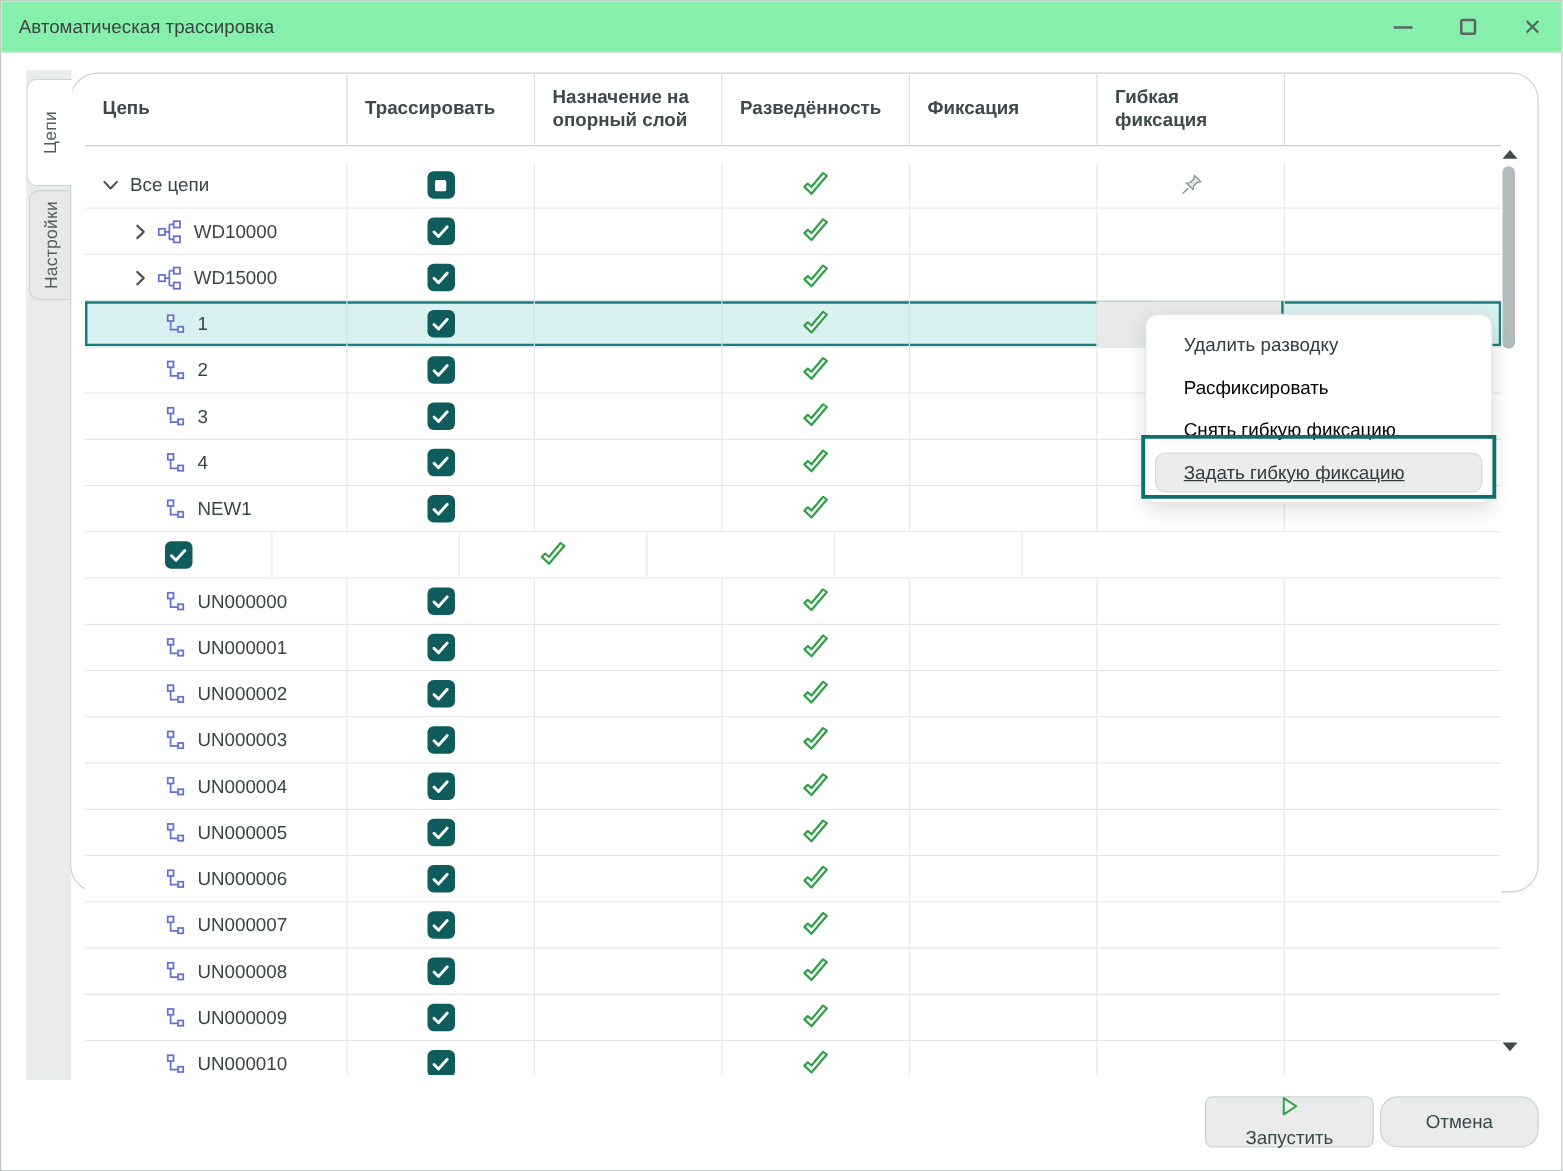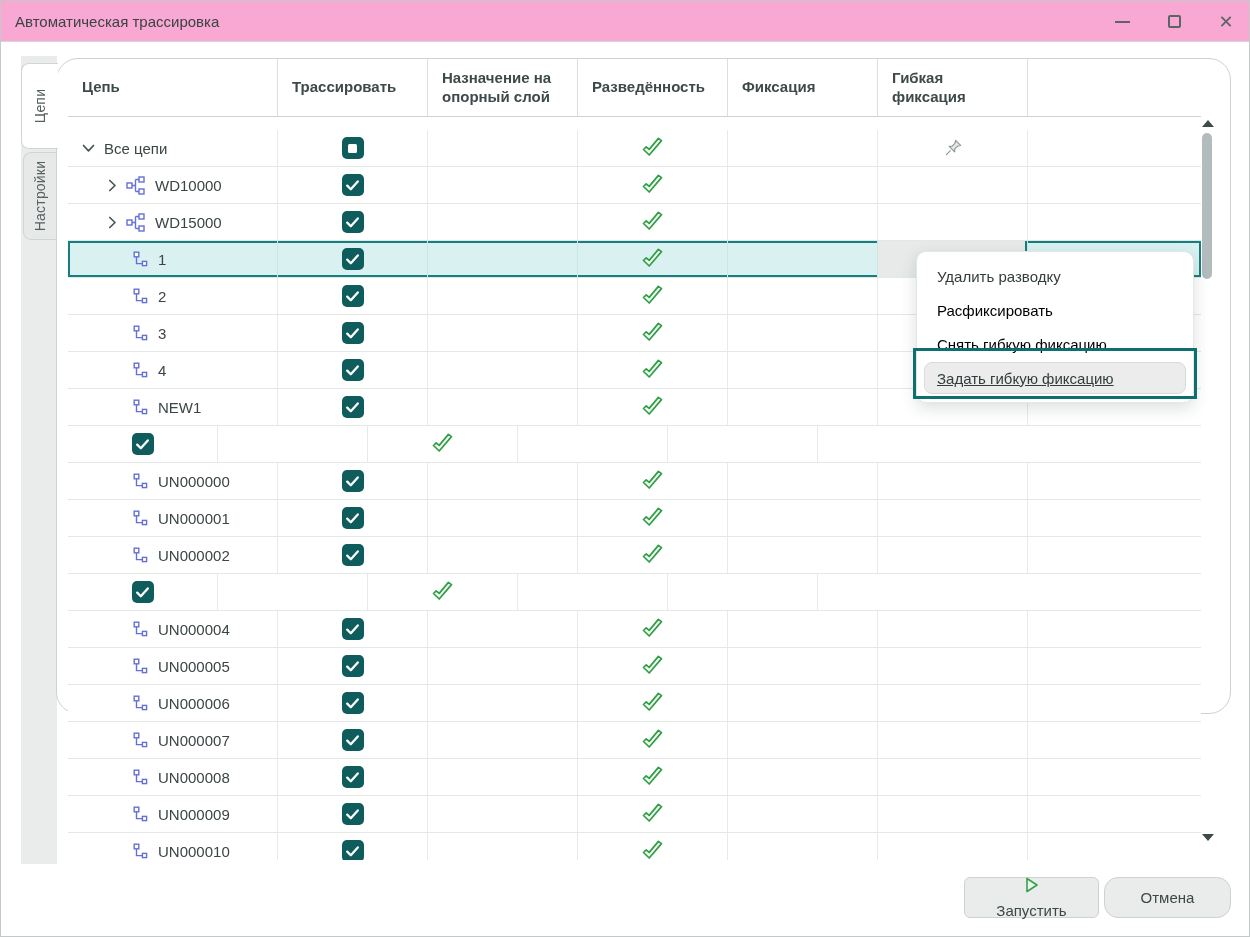--- a/index.html
+++ b/index.html
@@ -7,21 +7,21 @@
   body {
     font-family:"Liberation Sans", sans-serif;
     background:#fff; color:#333;
     position:relative; overflow:hidden;
     border:1px solid #c3c9c8;
   }
 
   
   .titlebar {
     position:absolute; left:0; top:0; width:100%; height:41px;
-    background:#f9a8d4; border-bottom:1px solid #d3d7d6;
+    background:#86efac; border-bottom:1px solid #d3d7d6;
     display:flex; align-items:center;
   }
   .titlebar .title { margin-left:14px; font-size:15px; color:#3a4444; }
   .win-controls { position:absolute; right:10px; top:0; height:41px; display:flex; align-items:center; gap:26px; }
   .win-btn { width:26px; height:26px; display:flex; align-items:center; justify-content:center; cursor:default; }
   .glyph-min { width:15px; height:2px; background:#5b6565; }
   .glyph-max { width:13px; height:13px; border:2px solid #5b6565; border-radius:2px; }
   .glyph-close { font-size:18px; color:#5b6565; line-height:1; }
 
   
@@ -87,21 +87,21 @@
   .arr.down { bottom:1px; border-top:7px solid #3f4a4a; }
   .thumb { position:absolute; left:2px; top:16px; width:10px; height:146px; background:#b3bcbc; border-radius:5px; cursor:pointer; }
 
   
   .ctx-menu {
     position:absolute; left:915px; top:250px; width:278px; z-index:10;
     background:#fff; border:1px solid #e4e7e6; border-radius:10px;
     box-shadow:0 5px 16px rgba(40,50,50,.16); padding:7px 0;
   }
   .ctx-item {
-    height:34px; display:flex; align-items:center; padding-left:20px;
+    height:34px; display:flex; align-items:center; padding-left:30px;
     font-size:15px; color:#323c3c; cursor:pointer; position:relative;
   }
   .ctx-item.disabled { color:#000000; cursor:default; }
   .ctx-item.hovered::before {
     content:""; position:absolute; left:7px; right:7px; top:1px; bottom:1px;
     background:#ececec; border:1px solid #d8dbda; border-radius:8px; z-index:-1;
   }
   .ctx-item.hovered { z-index:0;text-decoration:underline; }
   .ctx-highlight {
     position:absolute; left:912px; top:347px; width:284px; height:51px;
@@ -541,20 +541,32 @@
             <svg width="25" height="22" viewBox="0 0 25 22">
               <polygon points="3.5,12.5 9.2,18 21.5,3.6 18.4,1.4 9.2,12.4 6.2,9.8" fill="#f1fbf3" stroke="#2f9e44" stroke-width="1.7" stroke-linejoin="round"></polygon>
             </svg>
           </span>
         </div>
         <div class="tcell c5"></div>
         <div class="tcell c6 center"></div>
         <div class="tcell c7"></div>
       </div>
       <div class="trow">
+        <div class="tcell c1">
+          <span class="indent-2">
+            <svg width="17" height="17" viewBox="0 0 17 17">
+              <g fill="#fff" stroke="#6470d4" stroke-width="1.4">
+                <rect x="2.2" y="1.2" width="4.6" height="4.6"></rect>
+                <path fill="none" d="M4.5 5.8 V12.6 H10.4"></path>
+                <rect x="10.4" y="10.4" width="4.2" height="4.2"></rect>
+              </g>
+            </svg>
+          </span>
+          <span class="net-label">UN000003</span>
+        </div>
         <div class="tcell c2 center">
           <div class="cbx">
             <svg width="15" height="13" viewBox="0 0 15 13">
               <polyline points="2.2,6.6 5.8,10.2 12.8,2.4" fill="none" stroke="#fff" stroke-width="2.3" stroke-linecap="round" stroke-linejoin="round"></polyline>
             </svg>
           </div>
         </div>
         <div class="tcell c3"></div>
         <div class="tcell c4 center">
           <span>

